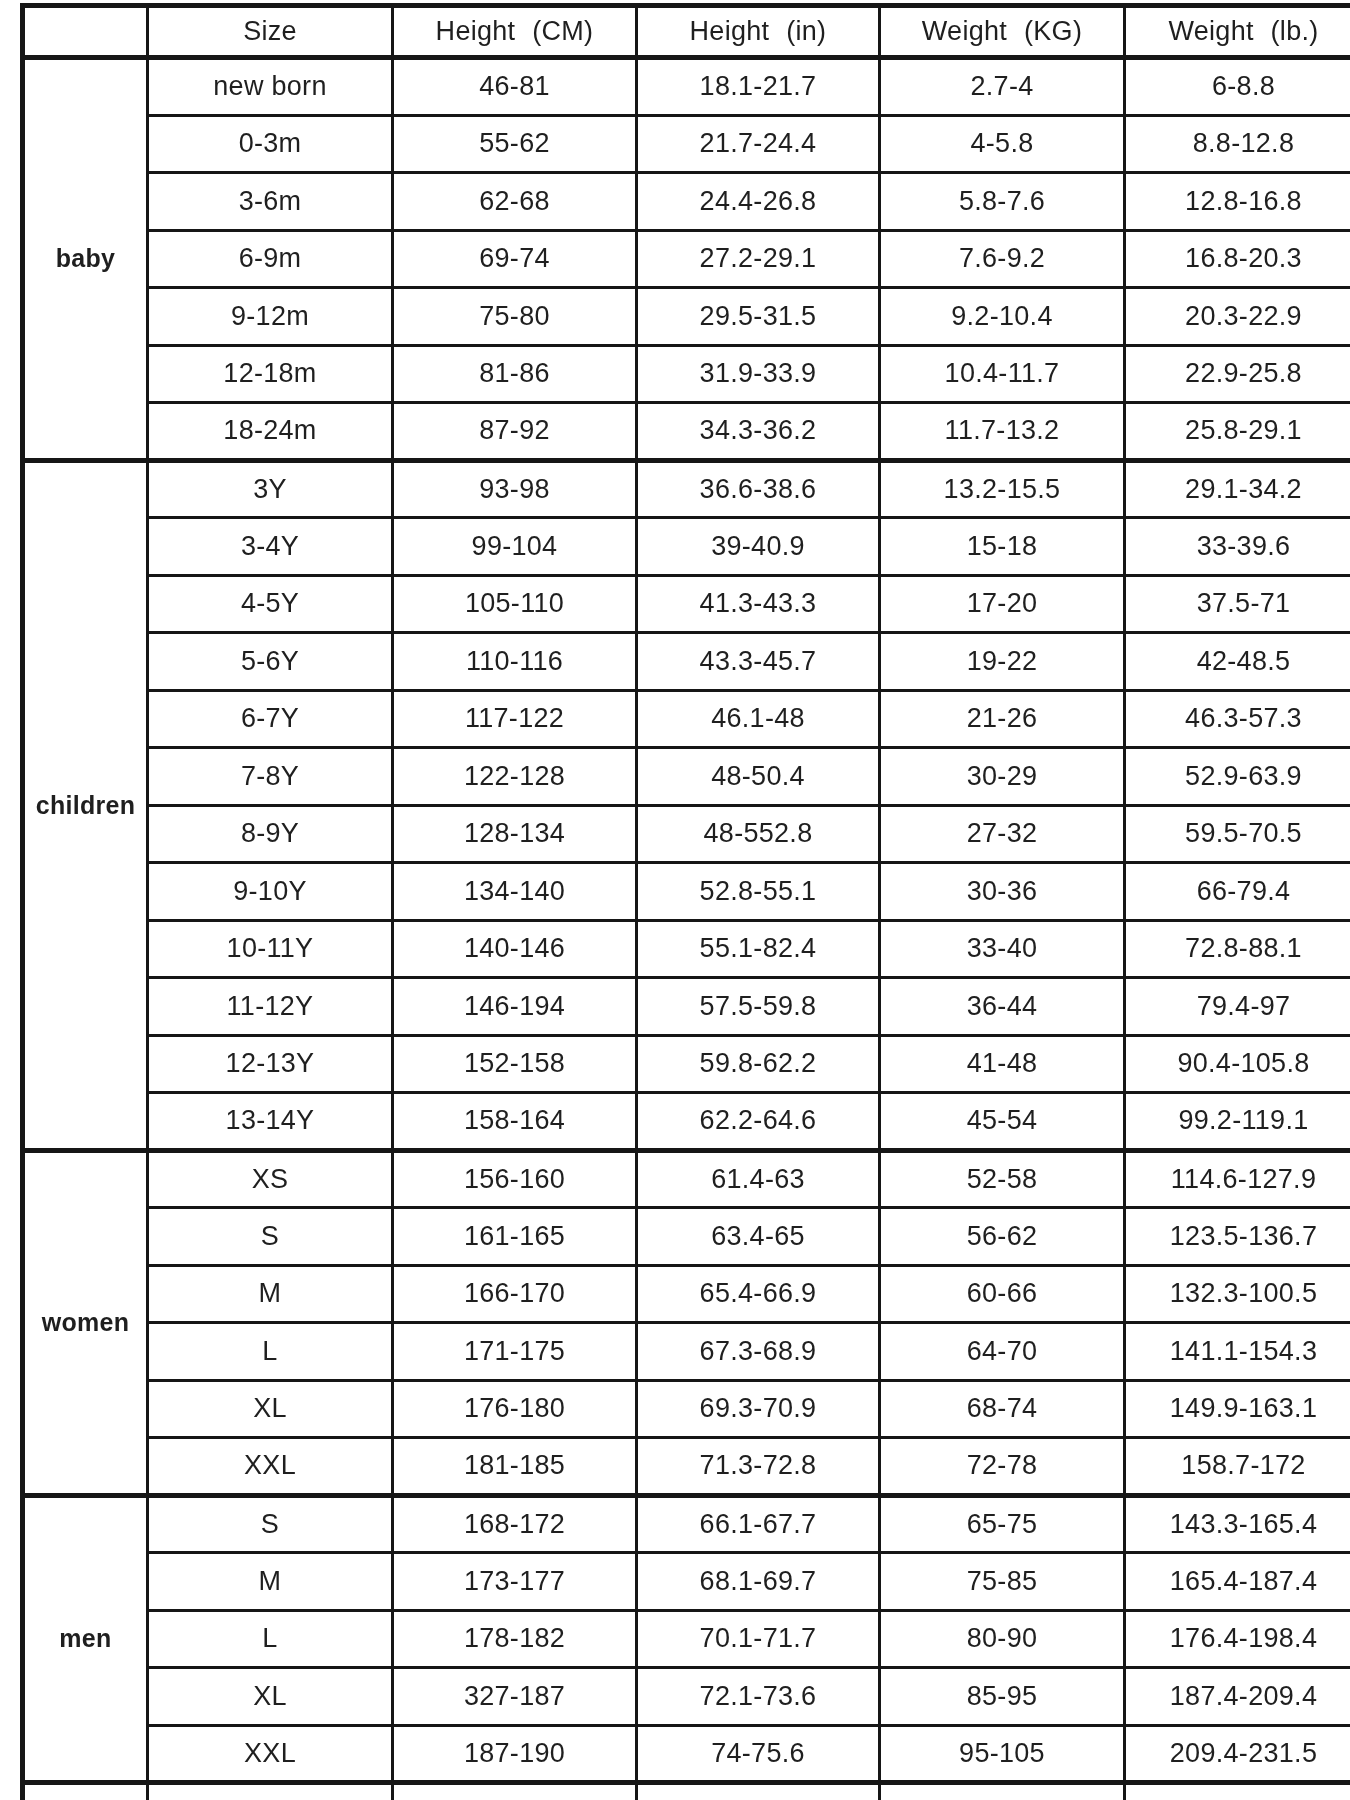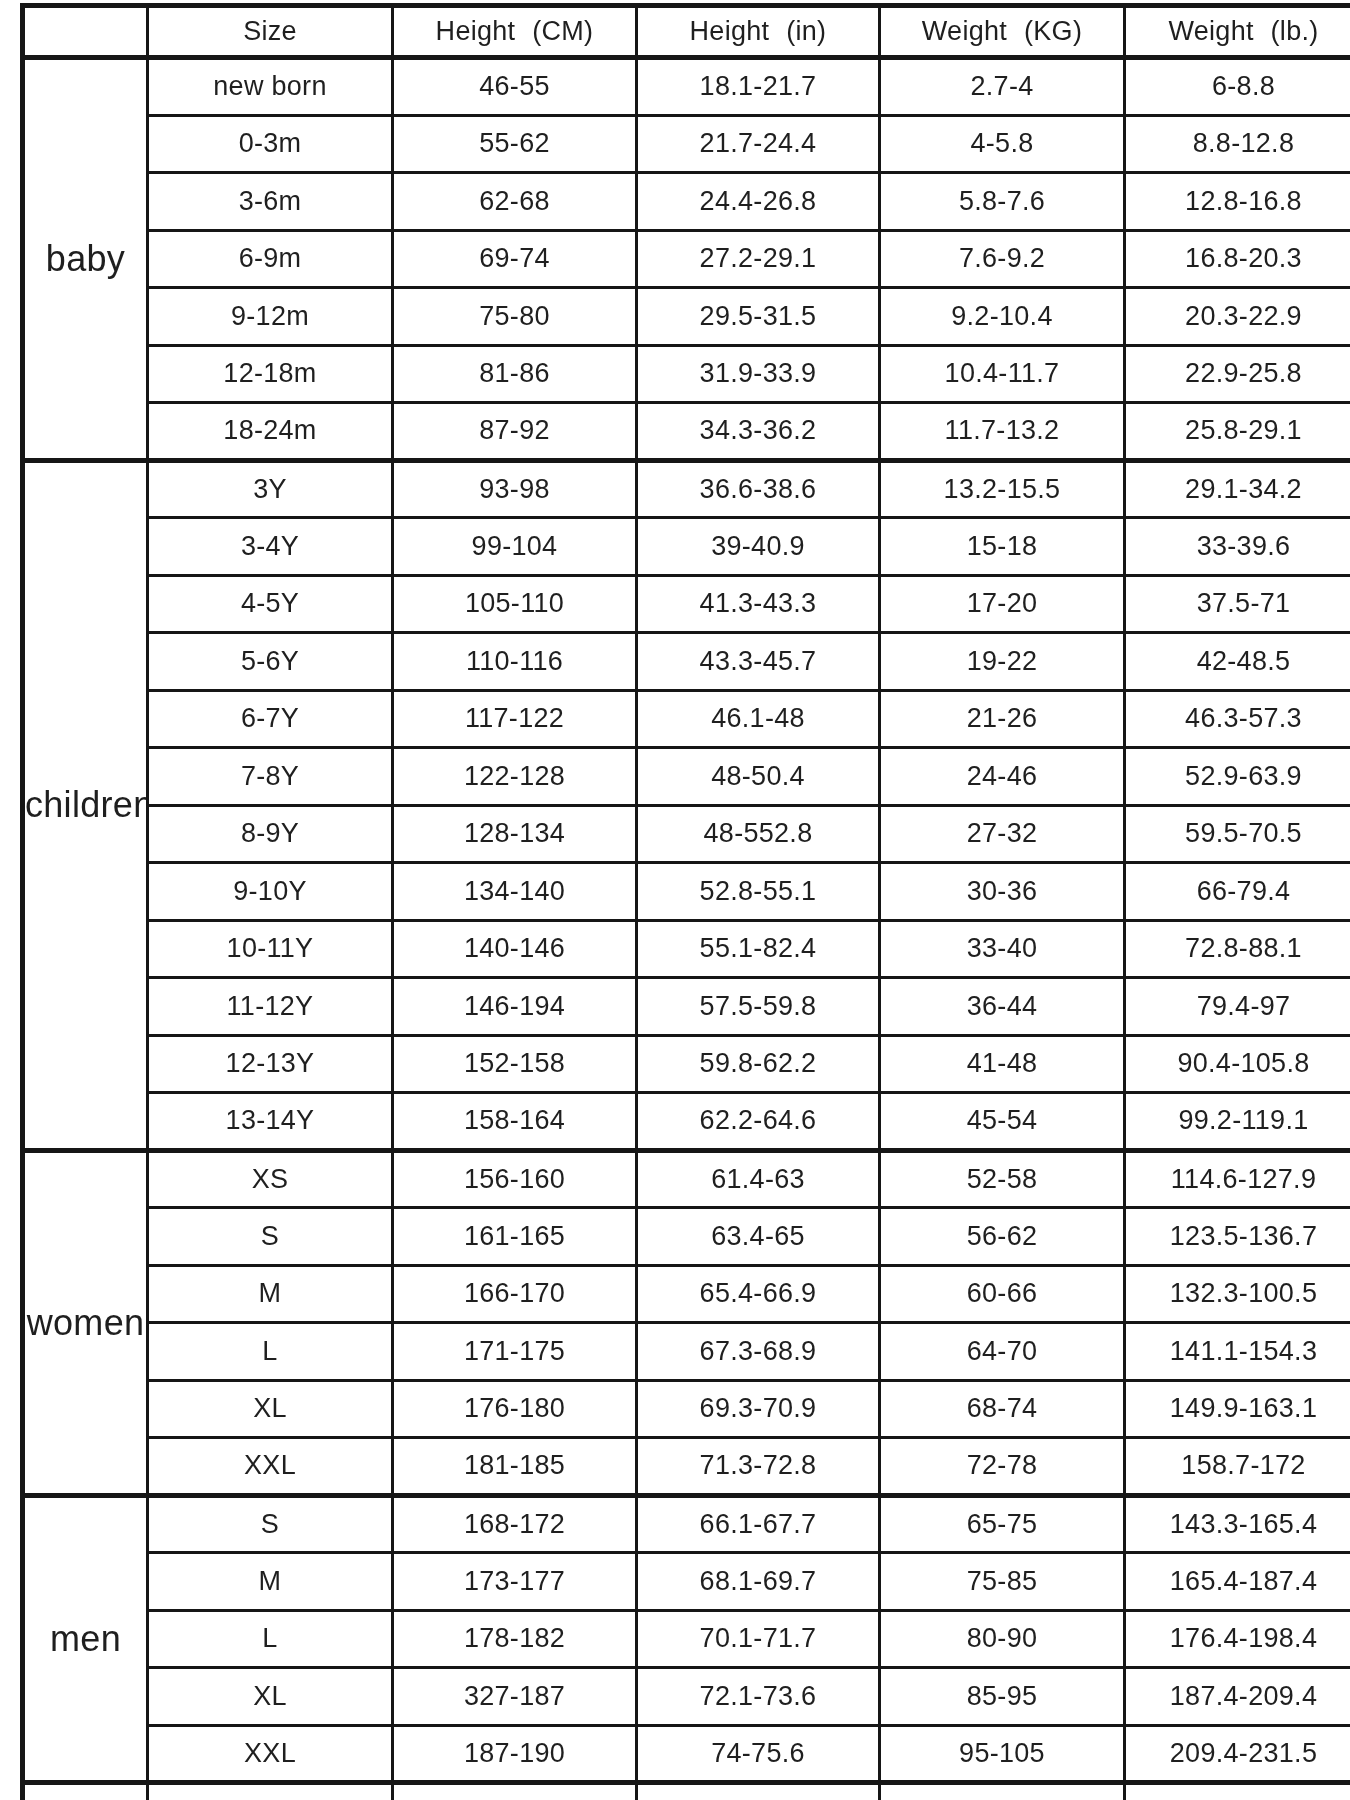--- a/index.html
+++ b/index.html
@@ -45,21 +45,21 @@
     overflow:hidden;
     white-space:nowrap;
   }
   thead tr{height:52px;}
   thead th{
     border-bottom-width:5px;
     word-spacing:9px;
   }
   tbody tr{height:57.5px;}
   tr.group-start td{border-top-width:5px;}
-  td.group-cell{font-size:36px;}
+  td.group-cell{font-size:25px;font-weight:bold;}
   tr.partial-row{height:30px;}
 </style>
 </head>
 <body>
 
 <div class="page">
   <table class="size-chart">
     <colgroup>
       <col class="c-group">
         <col class="c-size">
@@ -75,21 +75,21 @@
         <th>Height (CM)</th>
         <th>Height (in)</th>
         <th>Weight (KG)</th>
         <th>Weight (lb.)</th>
       </tr>
     </thead>
     <tbody>
         <tr class="group-start">
           <td rowspan="7" class="group-cell">baby</td>
           <td>new born</td>
-          <td>46-55</td>
+          <td>46-81</td>
           <td>18.1-21.7</td>
           <td>2.7-4</td>
           <td>6-8.8</td>
         </tr>
         <tr>
           <td>0-3m</td>
           <td>55-62</td>
           <td>21.7-24.4</td>
           <td>4-5.8</td>
           <td>8.8-12.8</td>
@@ -162,21 +162,21 @@
           <td>6-7Y</td>
           <td>117-122</td>
           <td>46.1-48</td>
           <td>21-26</td>
           <td>46.3-57.3</td>
         </tr>
         <tr>
           <td>7-8Y</td>
           <td>122-128</td>
           <td>48-50.4</td>
-          <td>24-46</td>
+          <td>30-29</td>
           <td>52.9-63.9</td>
         </tr>
         <tr>
           <td>8-9Y</td>
           <td>128-134</td>
           <td>48-552.8</td>
           <td>27-32</td>
           <td>59.5-70.5</td>
         </tr>
         <tr>

